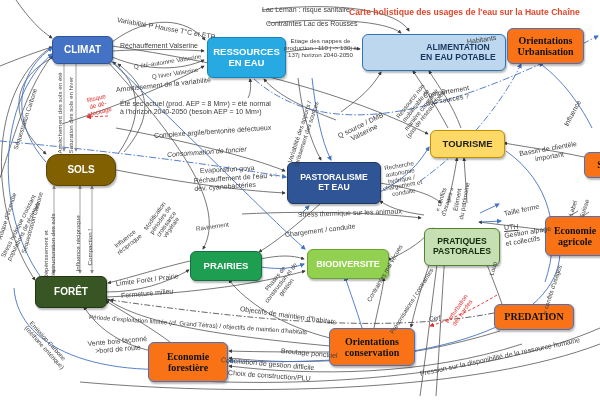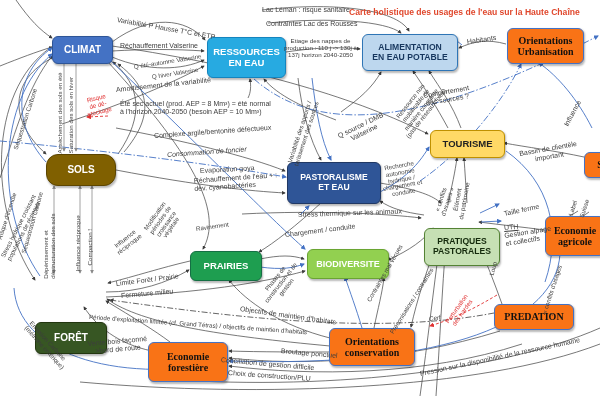--- a/index.html
+++ b/index.html
@@ -18,21 +18,21 @@
   .blue{background:#4472C4;border-color:#2E5597;color:#fff;font-size:10px;}
   .cyan{background:#27AAE1;border-color:#1484BE;color:#fff;font-size:9.5px;}
   .lightblue{background:#BDD7EE;border-color:#2E75B6;color:#17375E;font-size:8.6px;}
   .white{background:#f97316;border-color:#4472C4;color:#111;font-size:10px;border-width:1.2px;font-family:Liberation Serif, serif;}
   .yellow{background:#FFD966;border-color:#BF9000;color:#222;font-size:9.5px;}
   .olive{background:#806000;border-color:#5c4500;color:#fff;font-size:10px;}
   .darkblue{background:#2F5597;border-color:#203864;color:#fff;font-size:8.6px;}
   .greenbox{background:#C6E0B4;border-color:#548235;color:#142a0c;font-size:8.6px;margin-top:24px;}
   .green{background:#21A366;border-color:#156f44;color:#fff;font-size:9.5px;background:#1E9E50;}
   .brightgreen{background:#92D050;border-color:#6aa532;color:#fff;font-size:9px;}
-  .darkgreen{background:#375623;border-color:#22360f;color:#fff;font-size:10px;margin-top:46px;}
+  .darkgreen{background:#375623;border-color:#22360f;color:#fff;font-size:10px;}
   .lbl{position:absolute;z-index:3;font-size:7px;color:#3d3d3d;line-height:1.1;white-space:pre-line;
        transform-origin:0 50%;}
   .s6{font-size:6.2px;}
   .red{color:#E03131;}
   .it{font-style:italic;}
   .center{text-align:center;}
   .u{text-decoration:underline;}
   #title{position:absolute;left:349px;top:7px;z-index:3;font-weight:bold;font-size:8.6px;color:#E0482D;}
 </style>
 </head>
@@ -143,21 +143,21 @@
       <path class="gv" d="M76,64 L76,151" marker-end="url(#mg)"></path>
       <path class="gv" d="M54,186 L54,273" marker-start="url(#mg)" marker-end="url(#mg)"></path>
       <path class="gv" d="M80,186 L80,273" marker-start="url(#mg)" marker-end="url(#mg)"></path>
       <path class="gv" d="M92,186 L92,273" marker-start="url(#mg)" marker-end="url(#mg)"></path>
     </g>
   </svg>
   <div id="title">Carte holistique des usages de l'eau sur la Haute Chaîne</div>
 <div class="node blue" style="left: 52px; top: 36px; width: 59px; height: 26px;">CLIMAT</div>
     <div class="node cyan" style="left: 207px; top: 37px; width: 77px; height: 39px;">RESSOURCES
 EN EAU</div>
-    <div class="node lightblue" style="left: 362px; top: 34px; width: 94px; height: 35px;">ALIMENTATION
+    <div class="node lightblue" style="left: 362px; top: 34px; width: 94px; height: 35px; padding-left: 48px;">ALIMENTATION
 EN EAU POTABLE</div>
     <div class="node white" style="left: 507px; top: 28px; width: 75px; height: 34px;">Orientations
 Urbanisation</div>
     <div class="node yellow" style="left: 430px; top: 130px; width: 73px; height: 26px;">TOURISME</div>
     <div class="node olive" style="left: 46px; top: 154px; width: 68px; height: 30px; border-radius: 12px;">SOLS</div>
     <div class="node darkblue" style="left: 287px; top: 162px; width: 92px; height: 40px;">PASTORALISME
 ET EAU</div>
     <div class="node greenbox" style="left: 424px; top: 204px; width: 74px; height: 36px;">PRATIQUES
 PASTORALES</div>
     <div class="node white" style="left: 545px; top: 216px; width: 58px; height: 38px;">Economie

